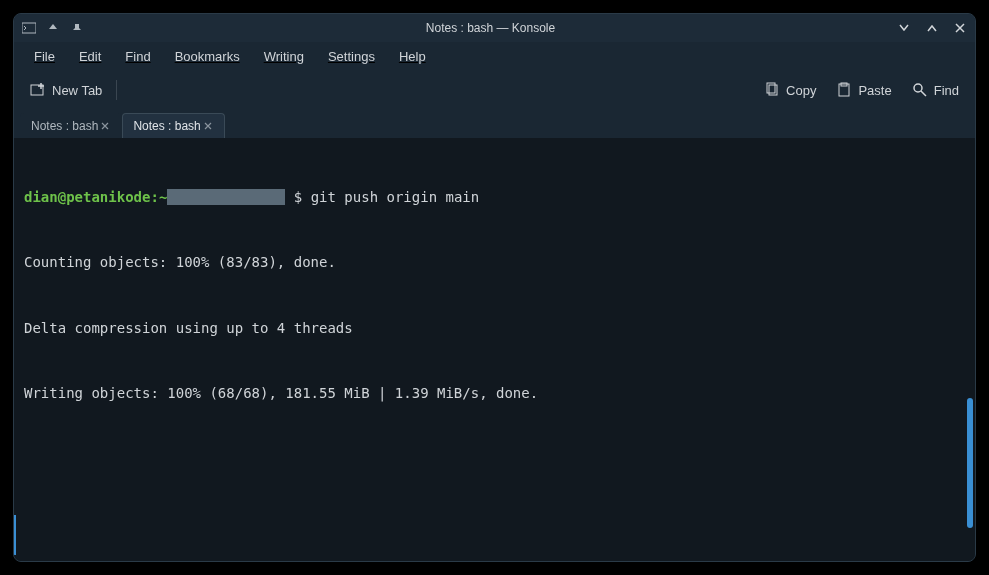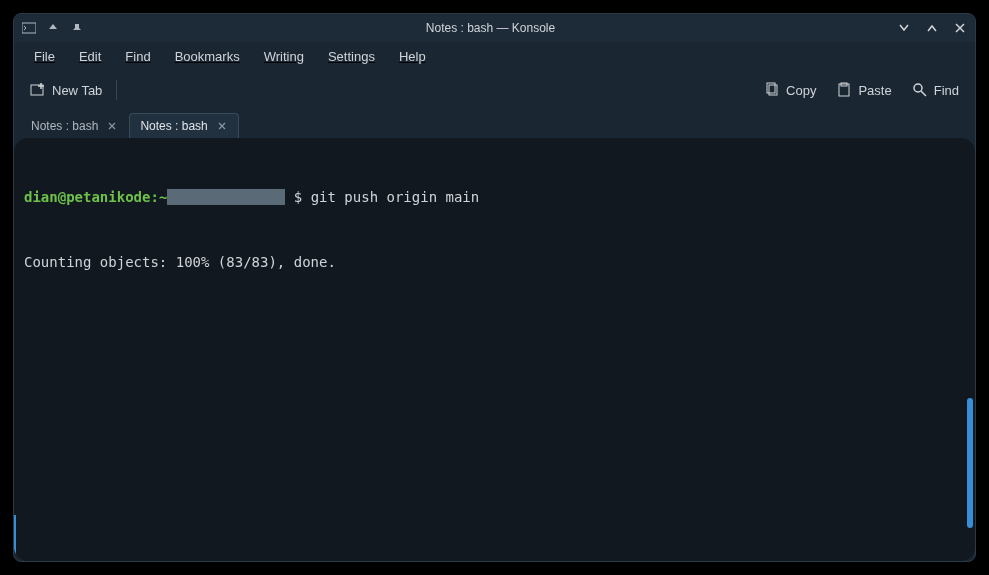--- a/index.html
+++ b/index.html
@@ -113,21 +113,21 @@
     .tabbar {
       height: 28px;
       background: #1a2733;
       display: flex;
       align-items: flex-end;
       padding: 0 6px;
     }
     .tab {
       display: flex;
       align-items: center;
-      gap: 8px;
+      gap: 1px;
       padding: 5px 10px;
       font-size: 12px;
       color: #b0b8bf;
       background: #1a2733;
       border: 1px solid transparent;
       border-bottom: none;
       cursor: pointer;
       border-radius: 4px 4px 0 0;
     }
     .tab.active {
@@ -148,21 +148,20 @@
       flex: 1;
       background: #11181f;
       padding: 6px 10px;
       font-family: "Menlo", "Consolas", "DejaVu Sans Mono", monospace;
       font-size: 14px;
       line-height: 1.55;
       color: #d0d4d8;
       overflow: hidden;
       position: relative;
       white-space: pre-wrap;
-      border-radius: 14px;
     }
     .term-line { white-space: pre-wrap; word-break: break-all; }
     .prompt-user { color: #6ec24a; font-weight: bold; }
     .prompt-dollar { color: #d0d4d8; }
     .cmd { color: #d0d4d8; }
     .obscured { background: #5a6a77; color: transparent; user-select: none; }
     .scrollbar-track {
       position: absolute;
       right: 2px;
       top: 0;
@@ -294,20 +293,22 @@
         <svg width="8" height="8" viewBox="0 0 8 8">
             <path d="M1 1 L7 7 M7 1 L1 7" stroke="#8a949e" stroke-width="1.2"></path>
           </svg>
       </span>
     </div>
   </div>
 
   <div class="terminal">
     <div class="term-line"><span class="prompt-user">dian@petanikode</span><span class="prompt-user">:</span><span class="prompt-user">~</span><span class="obscured">/▮▮▮▮ ▮▮▮/▮▮▮▮</span><span class="prompt-dollar"> </span><span class="prompt-dollar">$</span> <span class="cmd">git push origin main</span></div>
     <div class="term-line">Counting objects: 100% (83/83), done.</div>
+    <div class="term-line">Delta compression using up to 4 threads</div>
+    <div class="term-line">Writing objects: 100% (68/68), 181.55 MiB | 1.39 MiB/s, done.</div>
     
     
     
     
     
     
     
     
     
 

